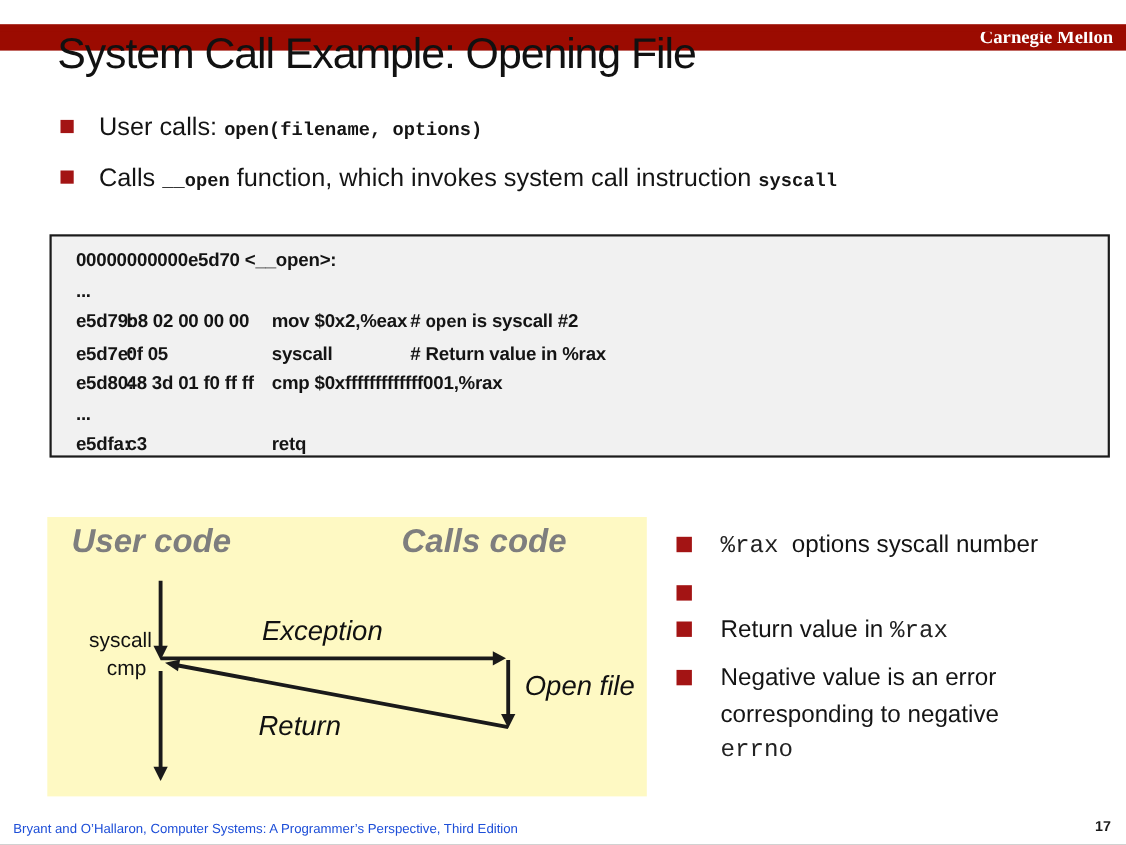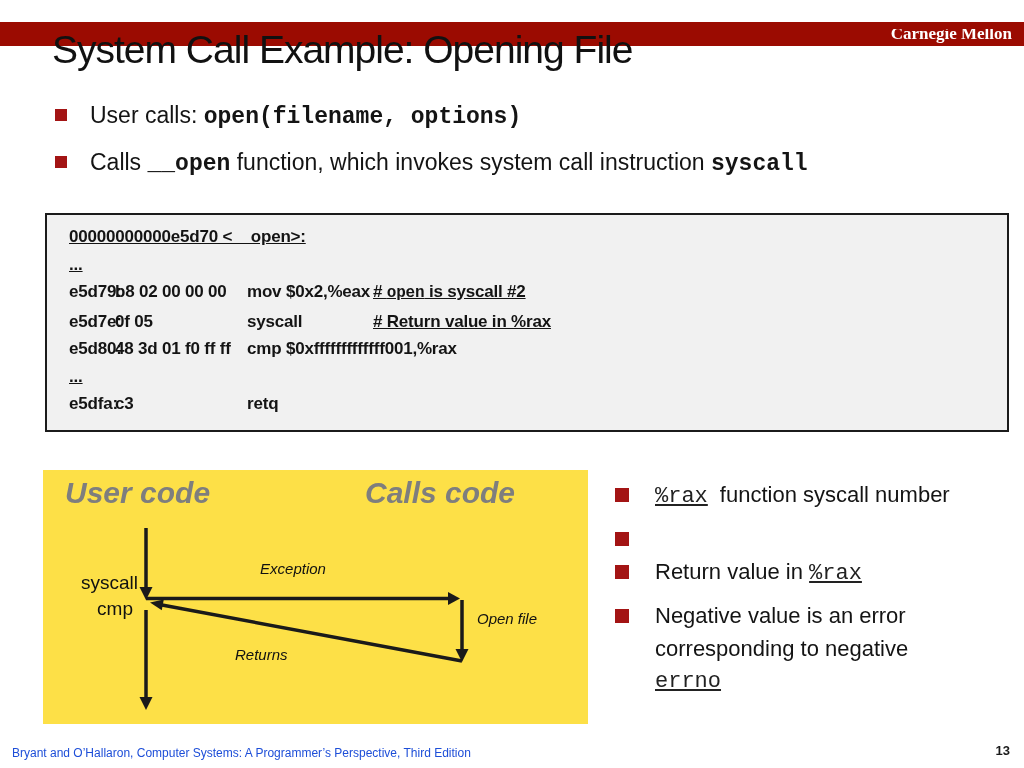--- a/index.html
+++ b/index.html
@@ -13,44 +13,44 @@
   .topline{position:absolute;left:0;top:26px;width:1024px;height:3px;background:#9b0b01;}
 
   
   .title{position:absolute;left:52px;top:28px;margin:0;font-size:39px;font-weight:normal;
          letter-spacing:-1px;color:#111;}
 
   
   .bullets{position:absolute;left:55px;top:102px;width:920px;}
   .brow{display:flex;align-items:flex-start;margin-bottom:19px;font-size:23px;}
   .sq{flex:0 0 12px;width:12px;height:12px;background:#a31414;margin:7px 23px 0 0;}
-  .monoB{font-family:"Liberation Mono",monospace;font-weight:bold;font-size:23px;letter-spacing:0px;}
+  .monoB{font-family:"Liberation Mono",monospace;font-weight:bold;font-size:17px;letter-spacing:0px;}
 
   
   .codebox{position:absolute;left:45px;top:213px;width:938px;height:191px;background:#f1f1f1;
-           border:2px solid #1b1b1b;padding:8px 0 16px 22px;font-weight:bold;font-size:17px;
-           letter-spacing:-0.2px;line-height:27.5px;text-decoration:underline;}
+           border:2px solid #1b1b1b;padding:8px 0 0 22px;font-weight:bold;font-size:17px;
+           letter-spacing:-0.2px;line-height:27.5px;}
   .cline{white-space:nowrap;}
   .c-addr{display:inline-block;width:46px;}
   .c-bytes{display:inline-block;width:132px;}
   .c-instr{display:inline-block;min-width:126px;}
   .c-mono{font-family:"Liberation Mono",monospace;font-weight:bold;font-size:16px;}
 
   
-  .diagram{position:absolute;left:43px;top:470px;width:545px;height:254px;background:#fde047;}
+  .diagram{position:absolute;left:43px;top:470px;width:545px;height:254px;background:#fef9c3;}
   .diagram svg{position:absolute;left:0;top:0;}
-  .dlabel{position:absolute;font-style:italic;font-size:15px;color:#111;}
+  .dlabel{position:absolute;font-style:italic;font-size:25px;color:#111;}
   .dhead{position:absolute;font-style:italic;font-weight:bold;font-size:30px;color:#7e7e7e;}
   .dtag{position:absolute;font-size:19px;color:#111;text-align:right;}
 
   
   .rightcol{position:absolute;left:615px;top:478px;width:405px;}
   .rrow{display:flex;align-items:flex-start;margin-bottom:9px;font-size:22px;line-height:33px;}
   .rsq{flex:0 0 14px;width:14px;height:14px;background:#a31414;margin:10px 26px 0 0;}
-  .monoR{font-family:"Liberation Mono",monospace;font-size:22px;color:#222;text-decoration:underline;}
+  .monoR{font-family:"Liberation Mono",monospace;font-size:22px;color:#222;}
   .gap{margin-left:12px;}
   .blk{display:block;}
 
   
   .footL{position:absolute;left:12px;top:746px;font-size:12px;color:#1d4ed8;}
   .footP{position:absolute;right:14px;top:743px;font-size:13px;font-weight:bold;color:#1a1a1a;}
 </style>
 </head>
 <body>
 
@@ -106,41 +106,41 @@
         <line x1="103" y1="140" x2="103" y2="229"></line>
         <polygon points="96.5,227 109.5,227 103,240" stroke="none"></polygon>
       </g>
     </svg>
     <span class="dhead" style="left:22px;top:6px;">User code</span>
     <span class="dhead" style="left:322px;top:6px;">Calls code</span>
     <span class="dtag" style="left:20px;top:102px;width:75px;">syscall</span>
     <span class="dtag" style="left:20px;top:128px;width:70px;">cmp</span>
     <span class="dlabel" style="left:170px;top:90px;width:160px;text-align:center;">Exception</span>
     <span class="dlabel" style="left:434px;top:140px;">Open file</span>
-    <span class="dlabel" style="left:192px;top:176px;">Returns</span>
+    <span class="dlabel" style="left:192px;top:176px;">Return</span>
   </div>
 
   <div class="rightcol">
     <div class="rrow">
       <span class="rsq"></span>
-      <span><span class="monoR">%rax</span><span class="gap">function syscall number</span></span>
+      <span><span class="monoR">%rax</span><span class="gap">options syscall number</span></span>
     </div>
     <div class="rrow">
       <span class="rsq"></span>
     </div>
     <div class="rrow">
       <span class="rsq"></span>
       <span><span>Return value in </span><span class="monoR">%rax</span></span>
     </div>
     <div class="rrow">
       <span class="rsq"></span>
       <span>
           <span class="blk">Negative value is an error</span>
           <span class="blk">corresponding to negative</span>
           <span class="monoR blk">errno</span>
         </span>
     </div>
   </div>
 
   <span class="footL">Bryant and O’Hallaron, Computer Systems: A Programmer’s Perspective, Third Edition</span>
-  <span class="footP">13</span>
+  <span class="footP">17</span>
 
 </div>
 
 </body></html>

